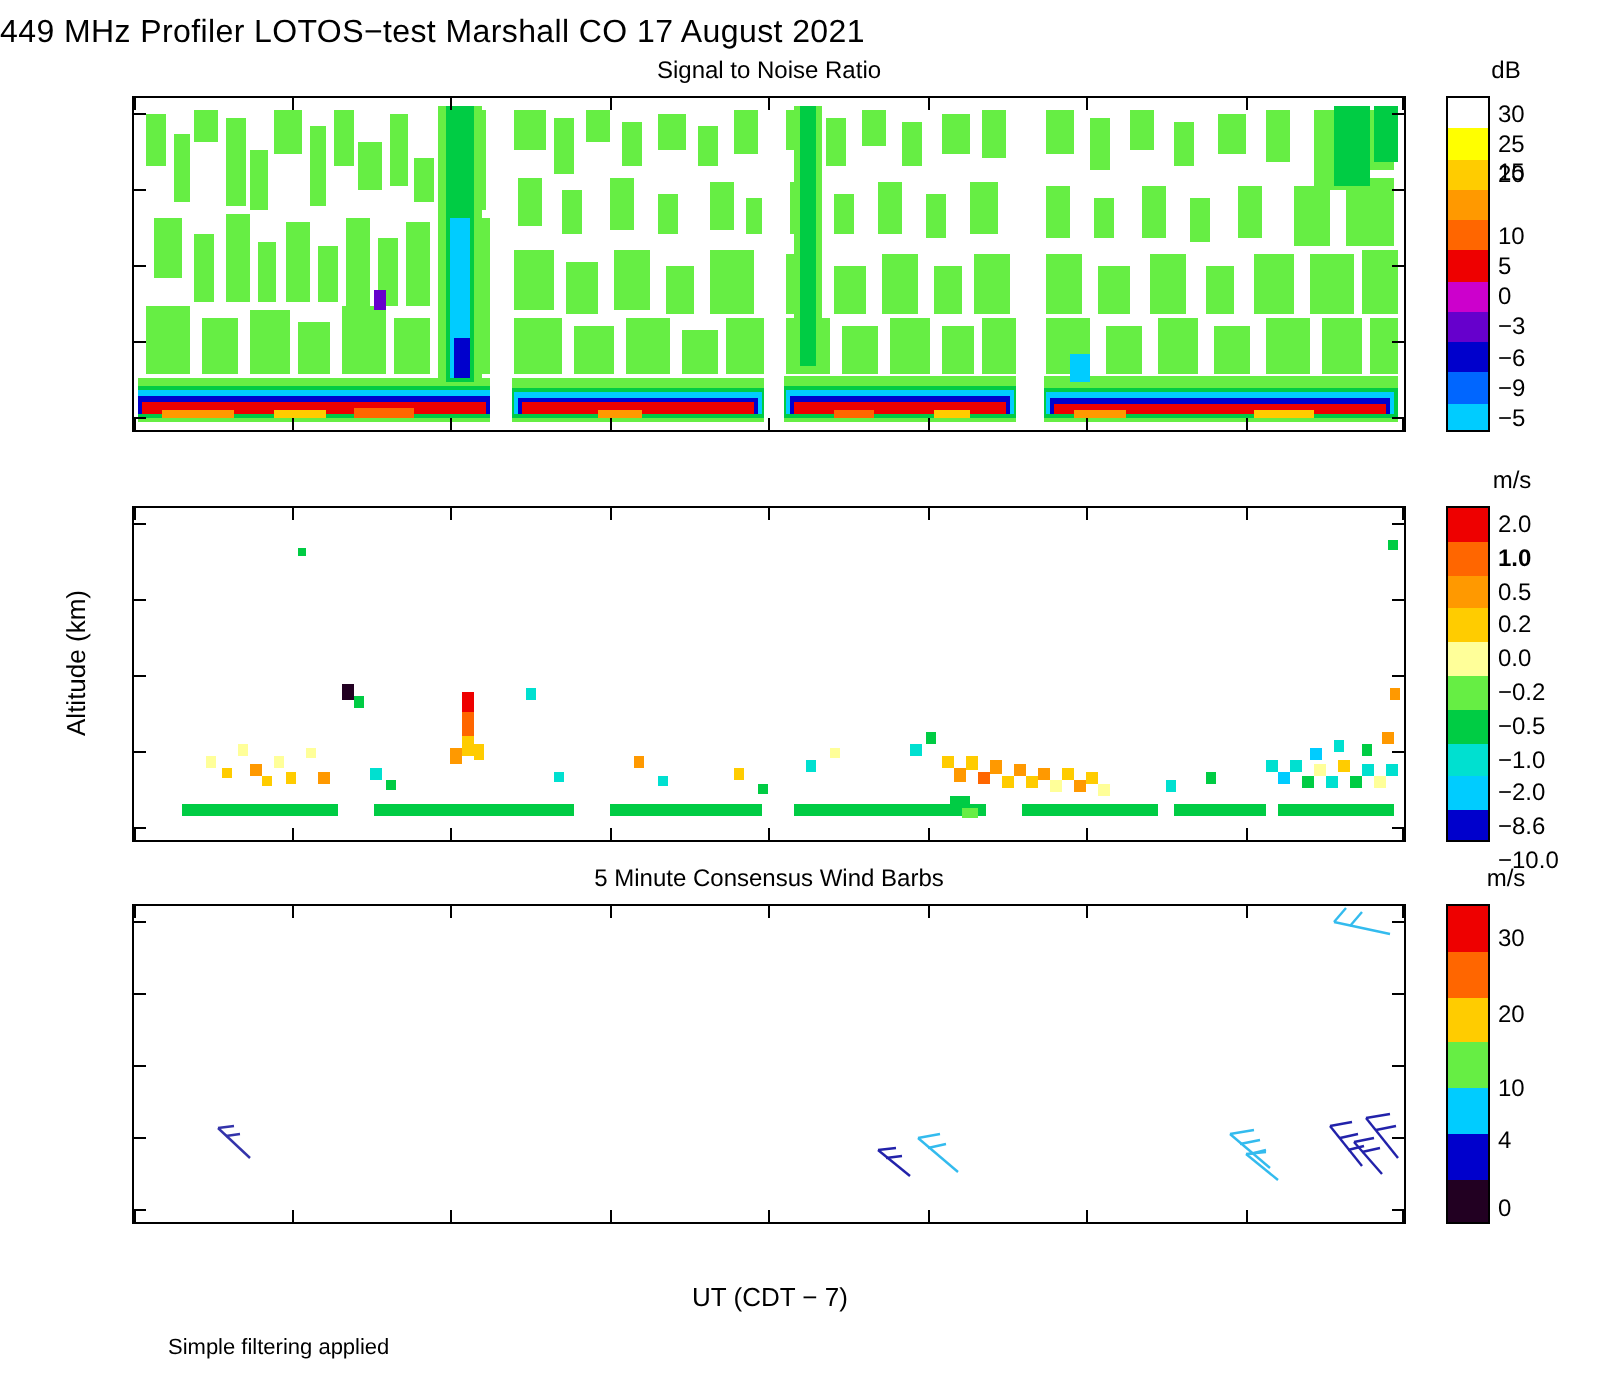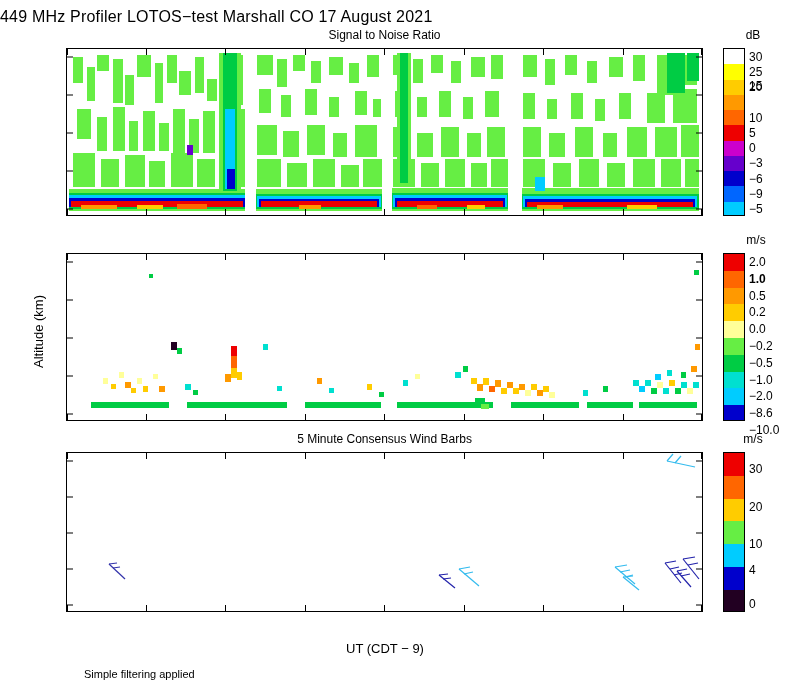--- a/index.html
+++ b/index.html
@@ -603,16 +603,16 @@
       <div class="cbar-cell" style="height:22.8px;background:#220022;"></div>
     </div>
     <div class="cbar-tick" style="top:17px;">30</div>
     <div class="cbar-tick" style="top:55px;">20</div>
     <div class="cbar-tick" style="top:92px;">10</div>
     <div class="cbar-tick" style="top:118px;">4</div>
     <div class="cbar-tick" style="top:152px;">0</div>
   </div>
 
   <div class="axis-label-y" style="left:-22px; top:324px; width:120px; text-align:center;">Altitude (km)</div>
-  <div class="axis-label-x" style="left:285px; top:641px; width:200px;">UT (CDT − 9)</div>
+  <div class="axis-label-x" style="left:285px; top:641px; width:200px;">UT (CDT − 7)</div>
 
   <div class="footnote">Simple filtering applied</div>
 </div>
 
 </body></html>

